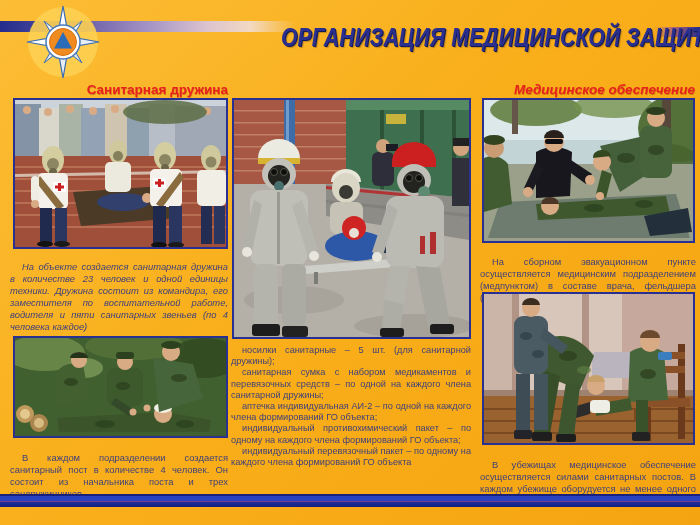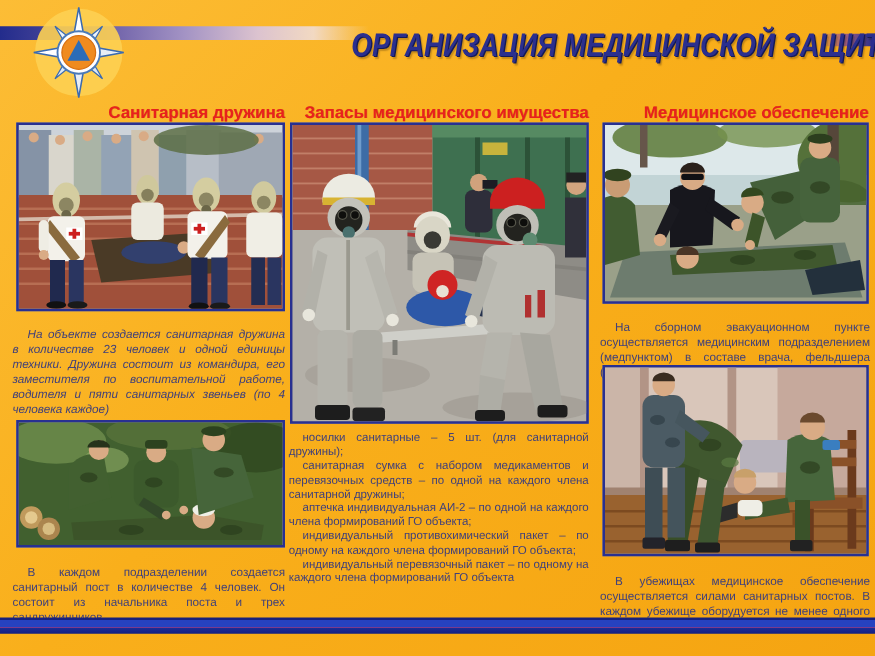--- a/index.html
+++ b/index.html
@@ -14,21 +14,21 @@
     background:linear-gradient(90deg,rgba(249,175,27,0) 0%,#a8627e 45%,#232c8c 100%);}
   .emblem{position:absolute;left:25px;top:4px;width:76px;height:76px;}
   .title{position:absolute;left:281px;top:22px;white-space:nowrap;
     font-size:21px;font-weight:bold;font-style:italic;letter-spacing:.2px;
     color:#2b2f8e;transform:scaleY(1.25);transform-origin:top left;
     text-shadow:1px 1px 0 #141a56,2px 2px 1px rgba(40,20,0,.25);}
   .col-heading{position:absolute;font-weight:bold;font-size:13.5px;color:#e8211d;
     text-align:right;text-shadow:.5px .5px 0 rgba(150,20,10,.35);}
   #h-left{left:10px;top:82px;width:218px;}
   #h-mid{left:231px;top:82px;width:240px;}
-  #h-right{left:481px;top:82px;width:214px;}
+  #h-right{left:481px;top:82px;width:214px;font-style:italic;}
   #h-left2{left:10px;top:315px;width:218px;font-size:14px;}
   .photo{position:absolute;border:2px solid #283091;box-sizing:border-box;background:#999;}
   .photo svg{display:block;width:100%;height:100%;}
   #photo-l1{left:13px;top:98px;width:215px;height:151px;}
   #photo-l2{left:13px;top:336px;width:215px;height:102px;}
   #photo-m {left:232px;top:98px;width:239px;height:241px;}
   #photo-r1{left:482px;top:98px;width:213px;height:145px;}
   #photo-r2{left:482px;top:292px;width:213px;height:153px;}
   .caption{position:absolute;font-size:9.4px;line-height:12px;color:#41417a;
     text-align:justify;text-indent:12px;}
@@ -61,21 +61,20 @@
     <polygon points="2,38 30,43 30,33" fill="#ffffff" stroke="#3a6ab0" stroke-width="1.2"></polygon>
     <polygon points="74,38 46,43 46,33" fill="#e8eef6" stroke="#3a6ab0" stroke-width="1.2"></polygon>
     <circle cx="38" cy="38" r="17" fill="#ffffff" stroke="#4a7ab8" stroke-width="1.5"></circle>
     <circle cx="38" cy="38" r="13.5" fill="#ef8b1f" stroke="#d87010" stroke-width="1"></circle>
     <polygon points="38,28 47,44.5 29,44.5" fill="#2b6cb8"></polygon>
   </svg>
 
   <div class="title">ОРГАНИЗАЦИЯ МЕДИЦИНСКОЙ ЗАЩИТЫ</div>
 
   <div class="col-heading" id="h-left">Санитарная дружина</div>
-  <div class="col-heading" id="h-mid">Запасы медицинского имущества</div>
   <div class="col-heading" id="h-right">Медицинское обеспечение</div>
 
   <div class="photo" id="photo-l1" aria-label="Санитарная дружина в противогазах переносит пострадавшего на брезентовых носилках в спортивном зале">
     <svg viewBox="0 0 211 147" preserveAspectRatio="none">
       <rect width="211" height="58" fill="#cdd3da"></rect>
       <rect x="0" y="4" width="26" height="54" fill="#8593a6"></rect>
         <rect x="24" y="8" width="20" height="50" fill="#d9d6cc"></rect>
       <rect x="44" y="4" width="24" height="54" fill="#aab4a6"></rect>
         <rect x="66" y="8" width="26" height="50" fill="#93a3b5"></rect>
       <rect x="90" y="4" width="22" height="54" fill="#cfc4b0"></rect>

